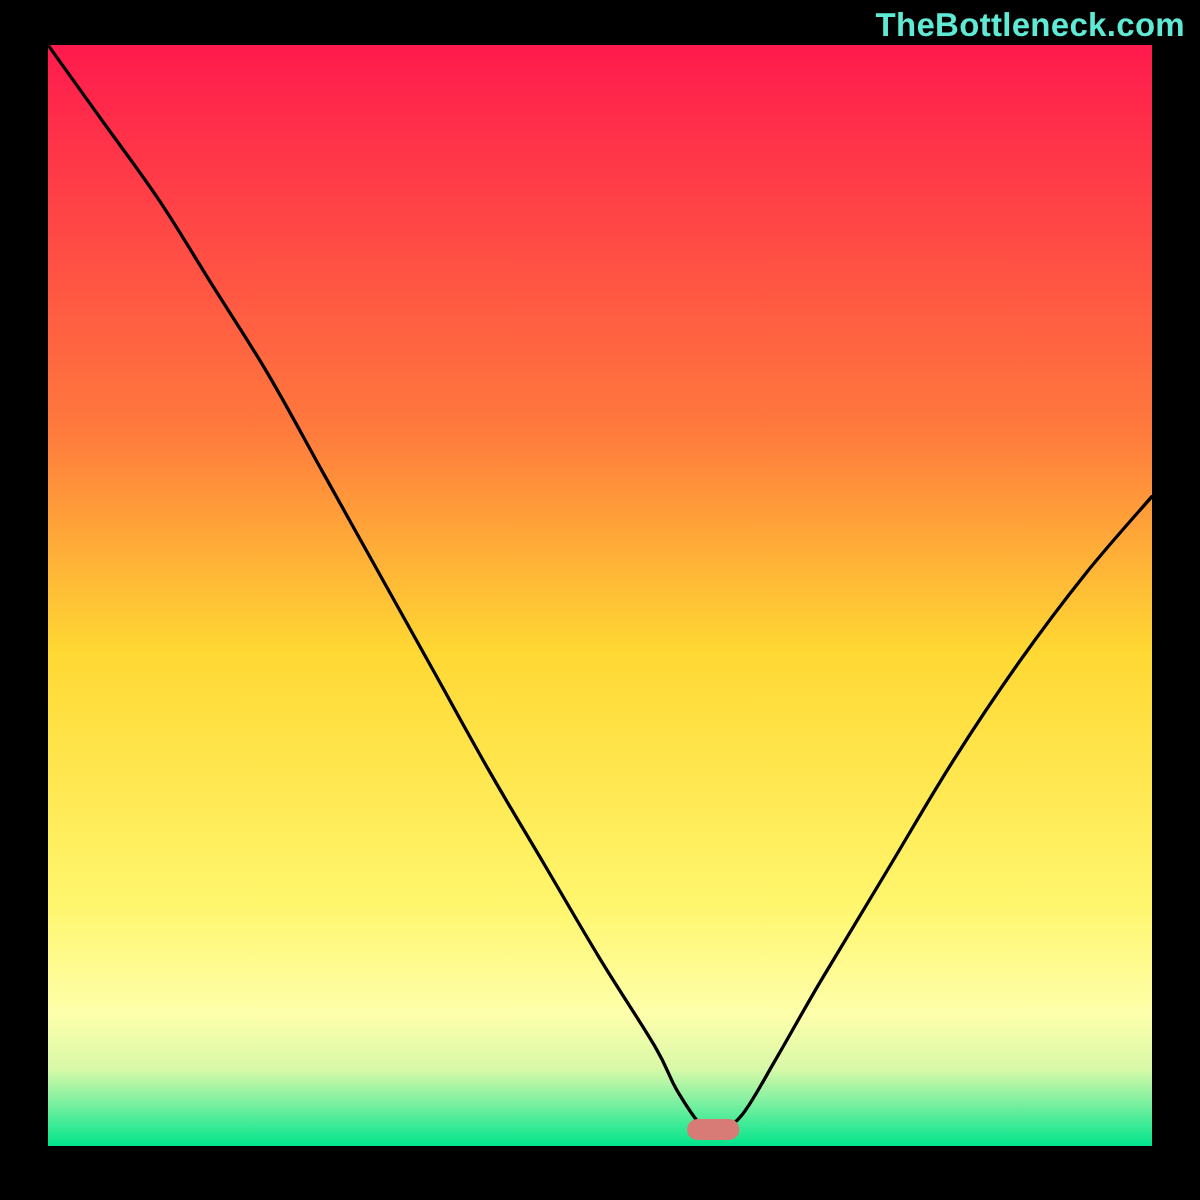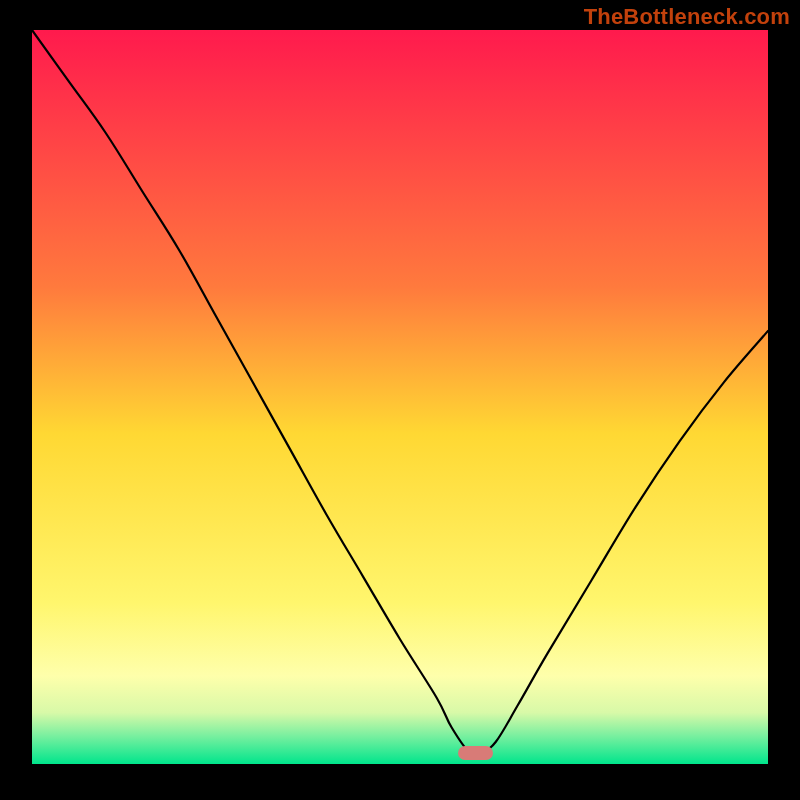--- a/index.html
+++ b/index.html
@@ -14,21 +14,21 @@
   .frame {
     position: relative;
     width: 800px;
     height: 800px;
     background: #000;
   }
   .watermark {
     position: absolute;
     top: 4px;
     right: 10px;
-    color: #c2410c;
+    color: #5eead4;
     font-size: 22px;
     font-weight: 600;
     letter-spacing: 0.2px;
     z-index: 10;
   }
   .plot-area {
     position: absolute;
     left: 32px;
     top: 30px;
     width: 736px;

